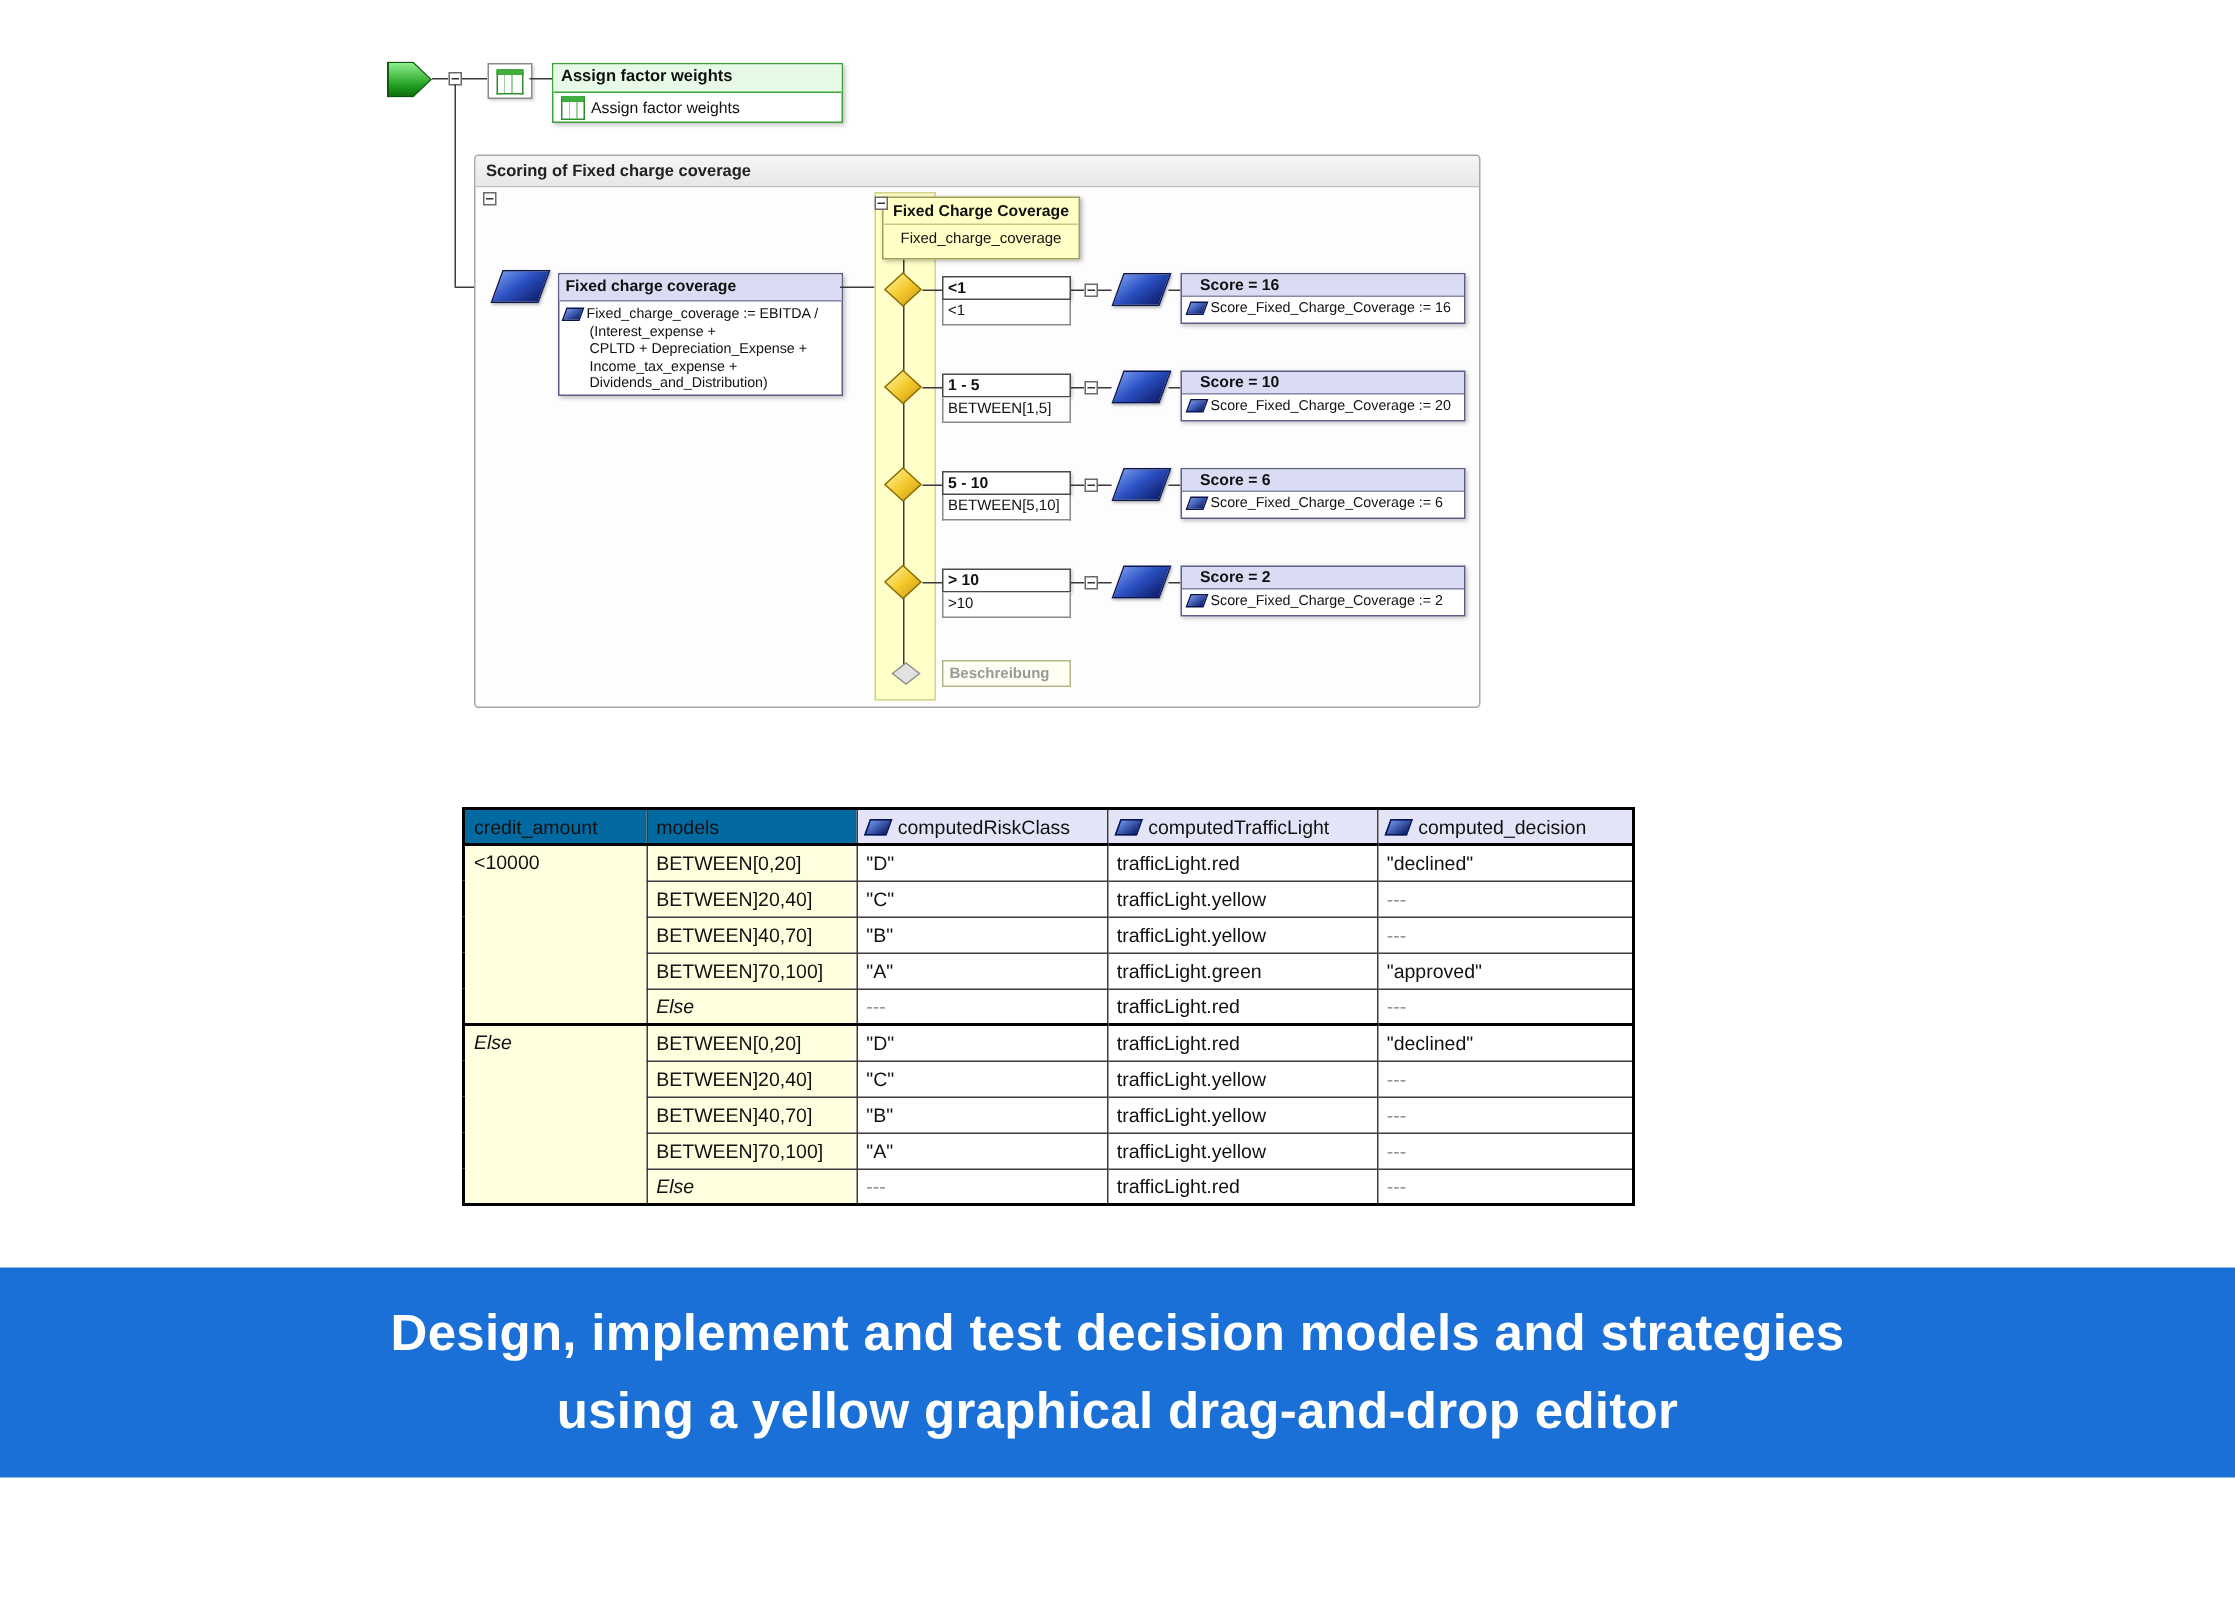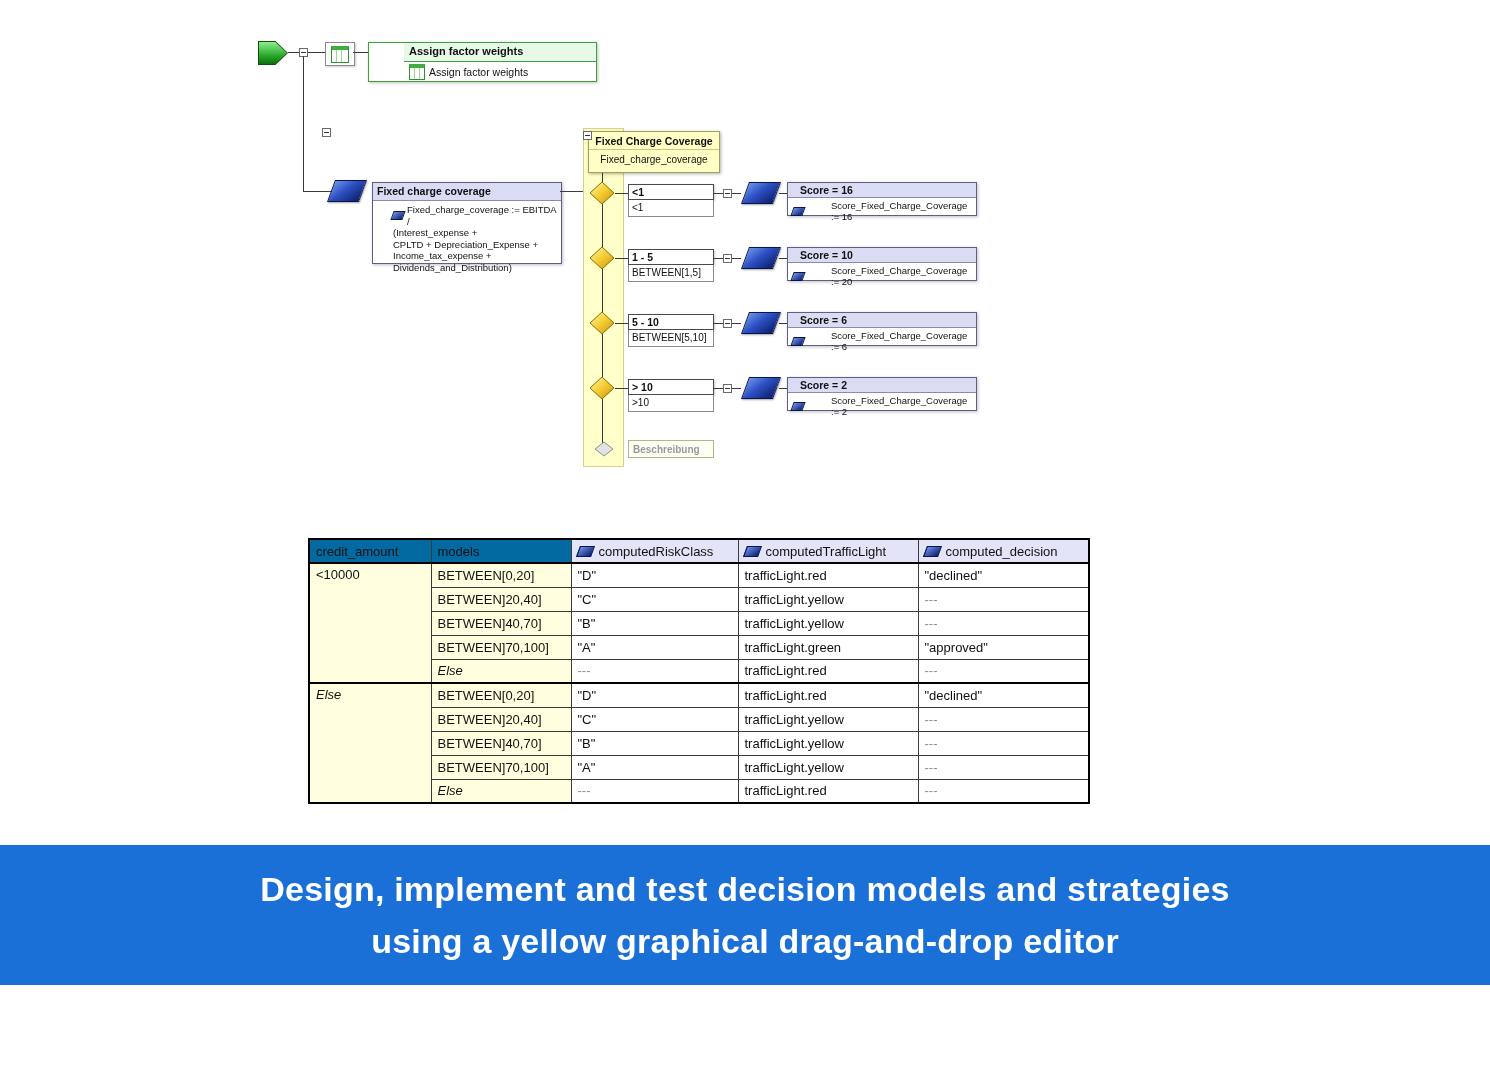--- a/index.html
+++ b/index.html
@@ -32,39 +32,39 @@
   .rule-icon{display:inline-block;flex:none;width:14px;height:11px;background:#fff;
       border:1px solid #2f8f2f;border-top:4px solid #3fae3f;
       background-image:linear-gradient(to right,transparent 4px,#9bd49b 4px,#9bd49b 5px,transparent 5px,
         transparent 9px,#9bd49b 9px,#9bd49b 10px,transparent 10px);margin-right:4px;}
   .icon-box{position:absolute;left:325px;top:42px;width:28px;height:22px;background:#fff;
       border:1px solid #8a8a8a;display:flex;align-items:center;justify-content:center;box-shadow:1px 1px 2px rgba(0,0,0,.2);}
   .icon-box .rule-icon{margin-right:0;width:16px;height:12px;}
 
   
   .assign-box{position:absolute;left:368px;top:42px;width:192px;height:38px;background:#fff;
-      border:1px solid #3aa33a;box-shadow:1px 1px 3px rgba(0,0,0,.25);padding-left:35px;}
+      border:1px solid #3aa33a;box-shadow:1px 1px 3px rgba(0,0,0,.25);}
   .assign-box .hd{height:16px;background:#e7f9e7;border-bottom:1px solid #3aa33a;
       font-size:11px;font-weight:bold;padding:1px 5px;line-height:15px;}
   .assign-box .bd{display:flex;align-items:center;padding:2px 5px;font-size:10.5px;}
 
   
   .panel{position:absolute;left:316px;top:103px;width:669px;height:367px;background:#fdfdfd;
       border:1px solid #a8a8a8;border-radius:3px;}
   .panel .titlebar{height:20px;background:linear-gradient(#f6f6f6,#e7e7e7);
       border-bottom:1px solid #c0c0c0;border-radius:3px 3px 0 0;font-size:11px;font-weight:bold;
       color:#222;padding-left:7px;line-height:20px;}
 
   
   .input-box{position:absolute;left:372px;top:182px;width:188px;height:80px;background:#fff;
       border:1px solid #5e5e86;box-shadow:1px 1px 3px rgba(0,0,0,.25);}
   .input-box .hd{height:15px;background:#d9dcf3;border-bottom:1px solid #8a8aac;
       font-size:10.5px;font-weight:bold;padding:1px 4px;line-height:14px;}
   .input-box .bd{font-size:9.5px;line-height:11.5px;padding:3px 3px;}
-  .input-box .bd .first{display:flex;align-items:center;margin-left:16px;}
+  .input-box .bd .first{display:flex;align-items:center;}
   .input-box .bd .first .mini-para{width:10px;height:7px;margin-right:3px;}
   .input-box .bd .cont{padding-left:17px;}
 
   
   .lane{position:absolute;left:583px;top:128px;width:39px;height:337px;background:#ffffca;
       border:1px solid #d2d28a;}
   .dec-title{position:absolute;left:588px;top:131px;width:130px;height:40px;background:#ffffc6;
       border:1px solid #a0a060;box-shadow:1px 1px 3px rgba(0,0,0,.3);}
   .dec-title .t{font-size:10.5px;font-weight:bold;text-align:center;height:17px;line-height:18px;
       border-bottom:1px solid #c8c880;}
@@ -83,21 +83,21 @@
       border:1px solid #4a4a4a;font-size:10.5px;font-weight:bold;line-height:15px;padding-left:3px;
       box-sizing:border-box;box-shadow:1px 1px 2px rgba(0,0,0,.2);}
   .branch .cond-box{position:absolute;left:45px;top:22px;width:86px;height:17px;background:#fff;
       border:1px solid #8a8a8a;border-top:none;font-size:10px;line-height:16px;padding-left:3px;
       box-sizing:border-box;}
   .branch .npara{left:157px;top:4px;}
   .score-box{position:absolute;left:204px;top:4px;width:190px;height:34px;background:#fff;
       border:1px solid #5e5e86;box-shadow:1px 1px 3px rgba(0,0,0,.25);box-sizing:border-box;}
   .score-box .hd{height:14px;background:#d9dcf3;border-bottom:1px solid #8a8aac;
       font-size:10.5px;font-weight:bold;padding:0 12px;line-height:14px;}
-  .score-box .bd{display:flex;align-items:center;font-size:9.5px;padding:2px 4px;gap:24px;}
+  .score-box .bd{display:flex;align-items:center;font-size:9.5px;padding:2px 4px;}
   .score-box .bd .mini-para{width:10px;height:7px;margin-right:3px;}
 
   .else-box{position:absolute;left:628px;top:440px;width:86px;height:18px;background:#fffef2;
       border:1px solid #b5b58a;font-size:10px;font-weight:bold;color:#9a9a9a;
       line-height:17px;padding-left:4px;box-sizing:border-box;}
 
   
   .dtable-wrap{position:absolute;left:308px;top:538px;}
   table.dtable{border-collapse:collapse;table-layout:fixed;width:780px;border:2px solid #000;
       font-size:13px;}
@@ -153,20 +153,23 @@
     <div class="hd">Assign factor weights</div>
     <div class="bd">
       <span class="rule-icon"></span>
       <span>Assign factor weights</span>
     </div>
   </div>
 
   <div class="vl" style="left:303px;top:56px;height:135px"></div>
   <div class="hl" style="left:303px;top:191px;width:30px"></div>
 
+  <div class="panel">
+    <div class="titlebar">Scoring of Fixed charge coverage</div>
+  </div>
   <div class="sq" style="left:322px;top:128px">
       <div class="dash"></div>
     </div>
 
   <div class="para" style="left:326px;top:180px">
       <div class="shape"></div>
     </div>
   <div class="input-box">
     <div class="hd">Fixed charge coverage</div>
     <div class="bd">

